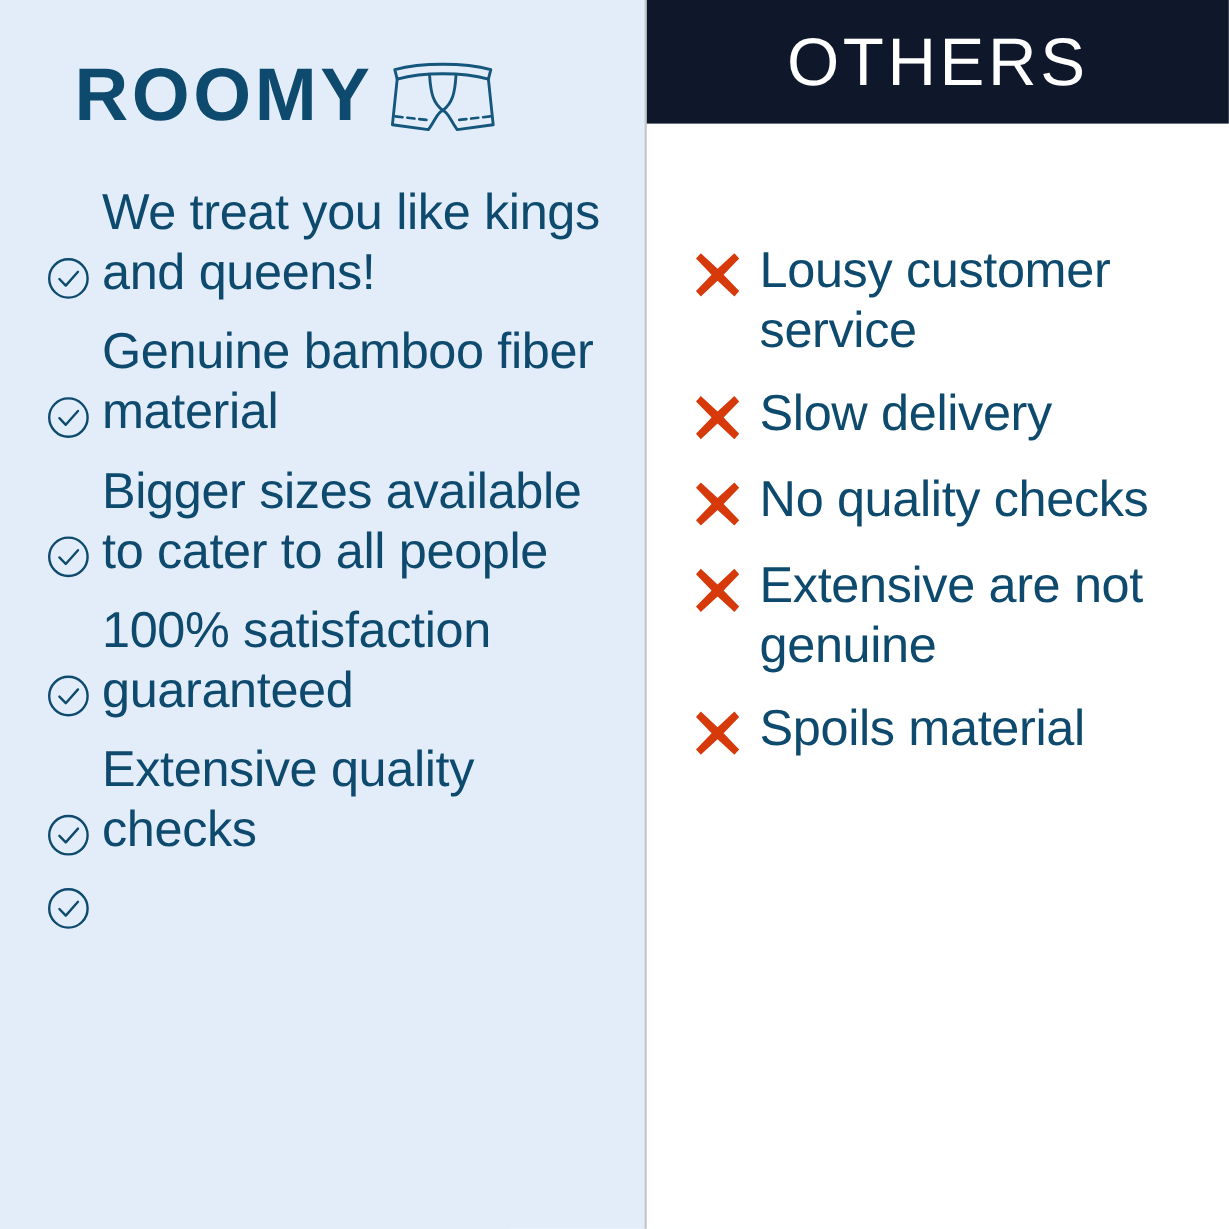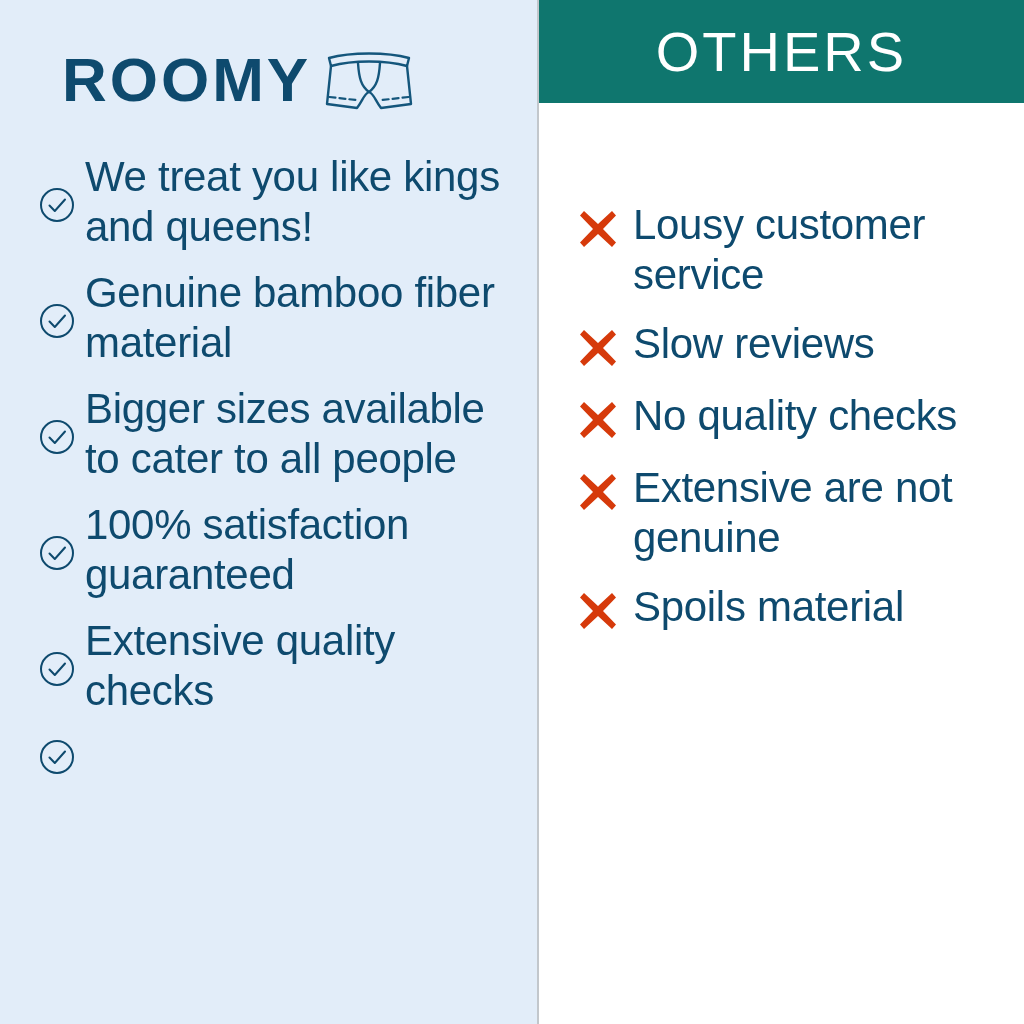--- a/index.html
+++ b/index.html
@@ -61,21 +61,21 @@
     left: 38px;
     top: 152px;
     width: 490px;
     list-style: none;
     margin: 0;
     padding: 0;
   }
 
   .list-left .row {
     display: flex;
-    align-items: center;
+    align-items: flex-end;
     margin-bottom: 17px;
   }
 
   .check-icon {
     flex: 0 0 auto;
     width: 38px;
     height: 38px;
     margin-top: 6px;
     margin-right: 9px;
   }
@@ -97,21 +97,21 @@
     border-left: 2px solid #c2c7cc;
     box-sizing: border-box;
   }
 
   .others-header {
     position: absolute;
     left: 0;
     top: 0;
     right: 0;
     height: 103px;
-    background: #0f766e;
+    background: #0f172a;
     display: flex;
     align-items: center;
     justify-content: center;
   }
 
   .others-title {
     color: #ffffff;
     font-size: 56px;
     font-weight: 400;
     letter-spacing: 3px;
@@ -238,21 +238,21 @@
         <svg class="x-icon" viewBox="0 0 46 46">
           <path d="M9 5 L23 18 L37 5 L41 9.5 L28 23 L41 36.5 L37 41 L23 28 L9 41 L5 36.5 L18 23 L5 9.5 Z" fill="#d63a0b"></path>
         </svg>
         <span class="item-text-right">Lousy customer service</span>
       </li>
 
       <li class="row">
         <svg class="x-icon" viewBox="0 0 46 46">
           <path d="M9 5 L23 18 L37 5 L41 9.5 L28 23 L41 36.5 L37 41 L23 28 L9 41 L5 36.5 L18 23 L5 9.5 Z" fill="#d63a0b"></path>
         </svg>
-        <span class="item-text-right">Slow reviews</span>
+        <span class="item-text-right">Slow delivery</span>
       </li>
 
       <li class="row">
         <svg class="x-icon" viewBox="0 0 46 46">
           <path d="M9 5 L23 18 L37 5 L41 9.5 L28 23 L41 36.5 L37 41 L23 28 L9 41 L5 36.5 L18 23 L5 9.5 Z" fill="#d63a0b"></path>
         </svg>
         <span class="item-text-right">No quality checks</span>
       </li>
 
       <li class="row">

